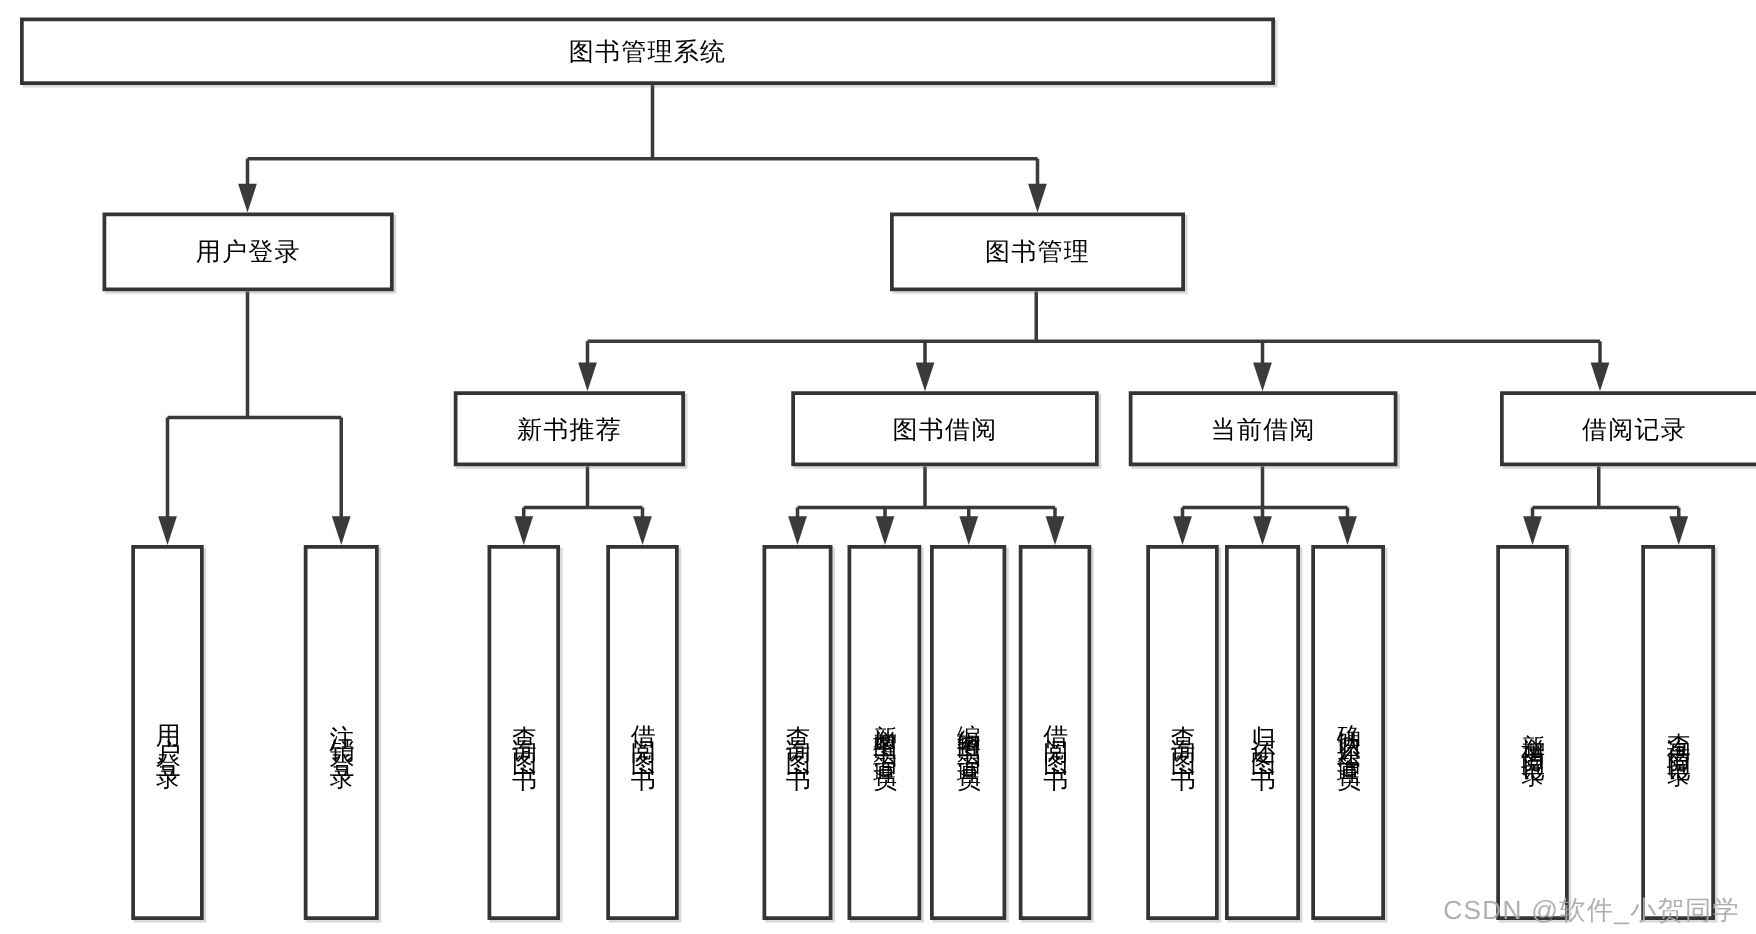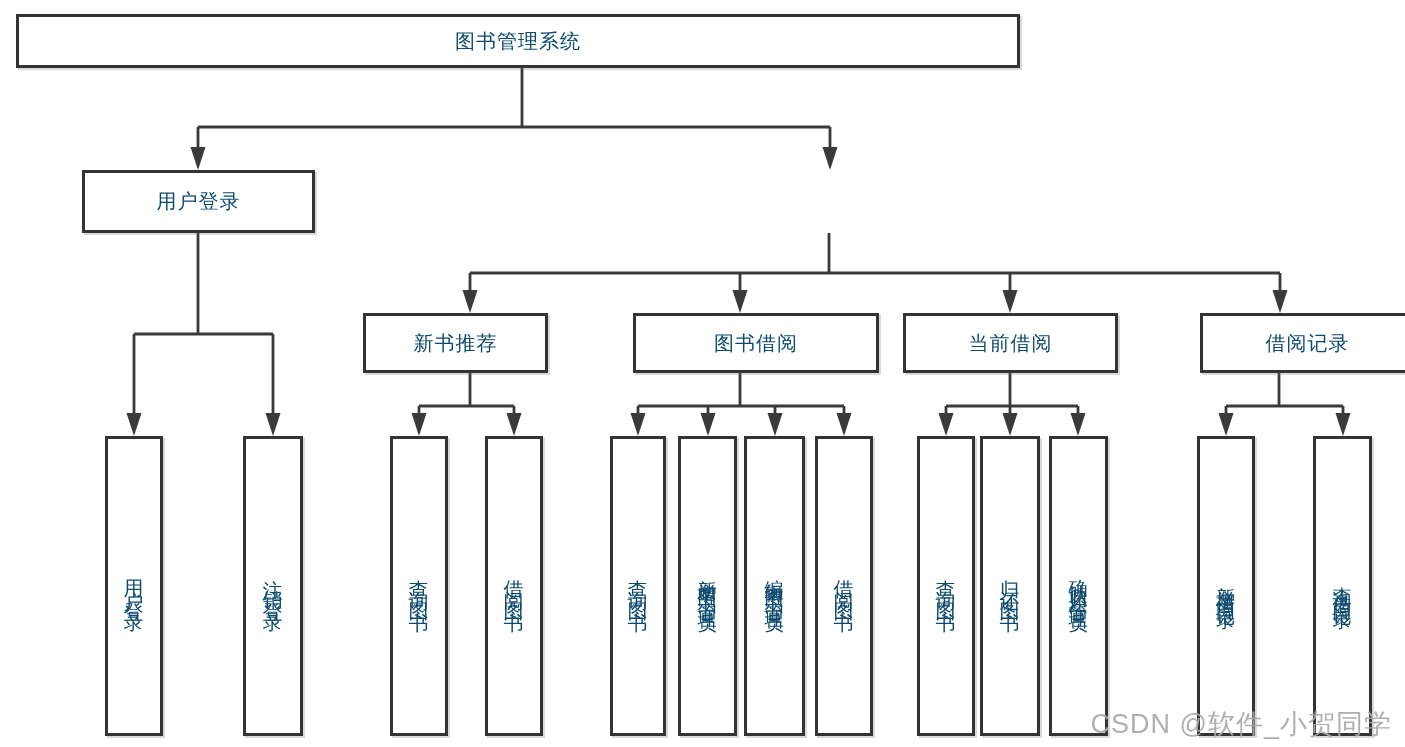--- a/index.html
+++ b/index.html
@@ -19,21 +19,21 @@
   }
   .node {
     position: absolute;
     box-sizing: border-box;
     background: #ffffff;
     border: 3px solid #343434;
     box-shadow: 2px 2px 0 rgba(120,120,120,0.28);
     display: flex;
     align-items: center;
     justify-content: center;
-    color: #0c4a6e;
+    color: #000000;
     z-index: 2;
   }
   .node.h span {
     font-size: 20px;
     letter-spacing: 1px;
     white-space: nowrap;
   }
   .node.v span {
     writing-mode: vertical-rl;
     text-orientation: mixed;
@@ -43,21 +43,21 @@
     white-space: nowrap;
   }
   .node.v.dense span {
     font-size: 19px;
     letter-spacing: 5px;
   }
   #watermark {
     position: absolute;
     right: 13px;
     bottom: 5px;
-    font-size: 27px;
+    font-size: 21px;
     color: rgba(168,168,168,0.92);
     letter-spacing: 1px;
     z-index: 3;
     white-space: nowrap;
   }
 </style>
 </head>
 <body>
 
 <div id="stage">
@@ -90,20 +90,23 @@
       <polygon points="1218.5,413 1233.5,413 1226,436" fill="#3a3a3a"></polygon>
       <polygon points="1335.5,413 1350.5,413 1343,436" fill="#3a3a3a"></polygon>
     </svg>
 
   <div class="node h" style="left:16px; top:14px; width:1004px; height:54px;">
     <span>图书管理系统</span>
   </div>
 
   <div class="node h" style="left:82px; top:170px; width:233px; height:63px;">
     <span>用户登录</span>
+  </div>
+  <div class="node h" style="left:712px; top:170px; width:236px; height:63px;">
+    <span>图书管理</span>
   </div>
 
   <div class="node h" style="left:363px; top:313px; width:185px; height:60px;">
     <span>新书推荐</span>
   </div>
   <div class="node h" style="left:633px; top:313px; width:246px; height:60px;">
     <span>图书借阅</span>
   </div>
   <div class="node h" style="left:903px; top:313px; width:215px; height:60px;">
     <span>当前借阅</span>

